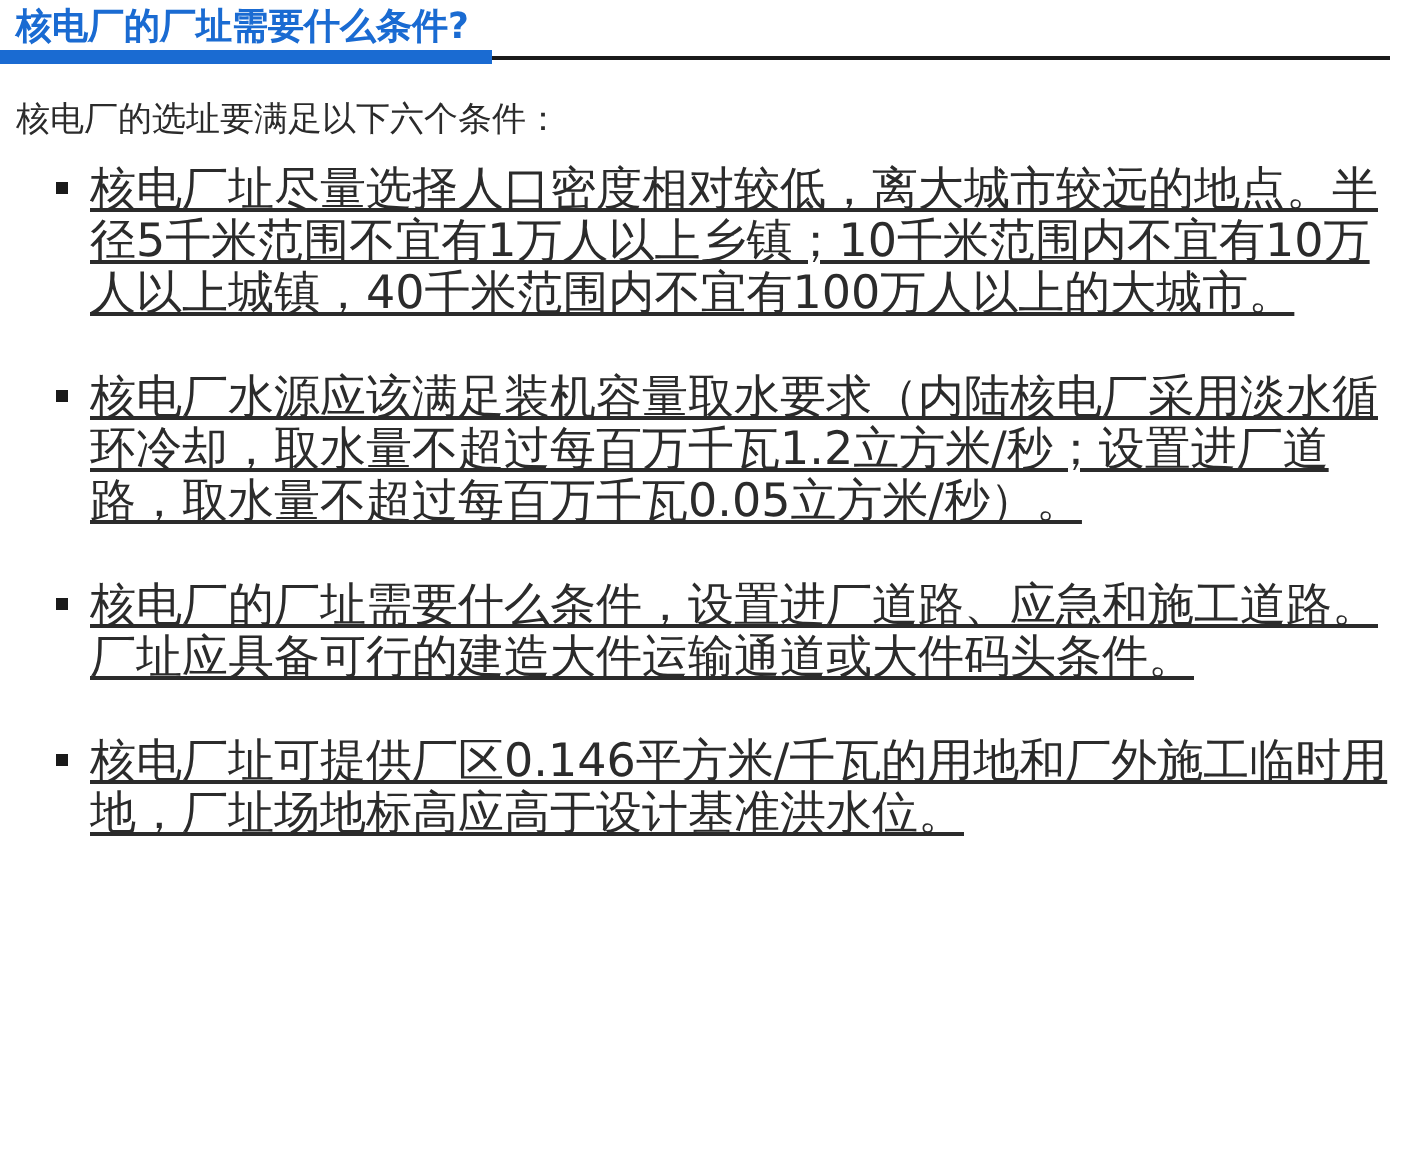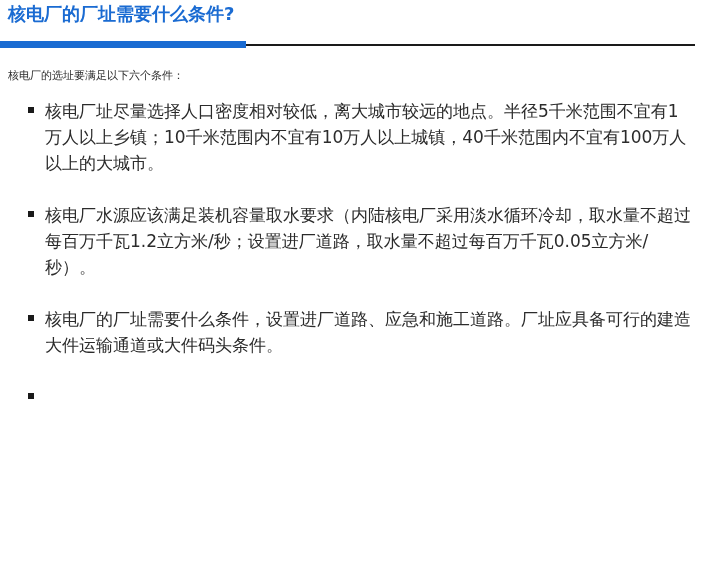--- a/index.html
+++ b/index.html
@@ -13,40 +13,40 @@
   .page{
     width:703px;height:586px;box-sizing:border-box;
     background:var(--bg-color);
     padding:4px 8px 0 8px;
     overflow:hidden;
   }
   .title-row{
     margin:0;position:relative;
     font-size:18px;line-height:20px;font-weight:bold;
     color:var(--accent-blue);
-    padding-bottom:20px;
+    padding-bottom:4px;
     border-bottom:2px solid var(--rule-color);
   }
   .accent-bar{
     position:absolute;left:-8px;bottom:-4px;
     width:246px;height:7px;
     background:var(--accent-blue);
   }
   .intro{
     margin:17px 0 9px 0;
-    font-size:11px;line-height:26px;color:var(--text-color);
+    font-size:17px;line-height:26px;color:var(--text-color);
   }
   ul.conditions{
     list-style:none;margin:0;padding:0;
   }
   ul.conditions li{
     position:relative;
     padding-left:37px;
     margin-bottom:26px;
-    font-size:17px;line-height:26px;color:var(--text-color);
+    font-size:23px;line-height:26px;color:var(--text-color);text-decoration:underline;
   }
   .bullet-square{
     position:absolute;left:20px;top:9px;
     width:6px;height:6px;
     background:var(--rule-color);
     display:block;
   }
 </style>
 </head>
 <body>
@@ -68,16 +68,17 @@
     <li>
       <span class="bullet-square"></span>
       <span>核电厂水源应该满足装机容量取水要求（内陆核电厂采用淡水循环冷却，取水量不超过每百万千瓦1.2立方米/秒；设置进厂道路，取水量不超过每百万千瓦0.05立方米/秒）。</span>
     </li>
     <li>
       <span class="bullet-square"></span>
       <span>核电厂的厂址需要什么条件，设置进厂道路、应急和施工道路。厂址应具备可行的建造大件运输通道或大件码头条件。</span>
     </li>
     <li>
       <span class="bullet-square"></span>
+      <span>核电厂址可提供厂区0.146平方米/千瓦的用地和厂外施工临时用地，厂址场地标高应高于设计基准洪水位。</span>
     </li>
   </ul>
 
 </div>
 
 </body></html>

